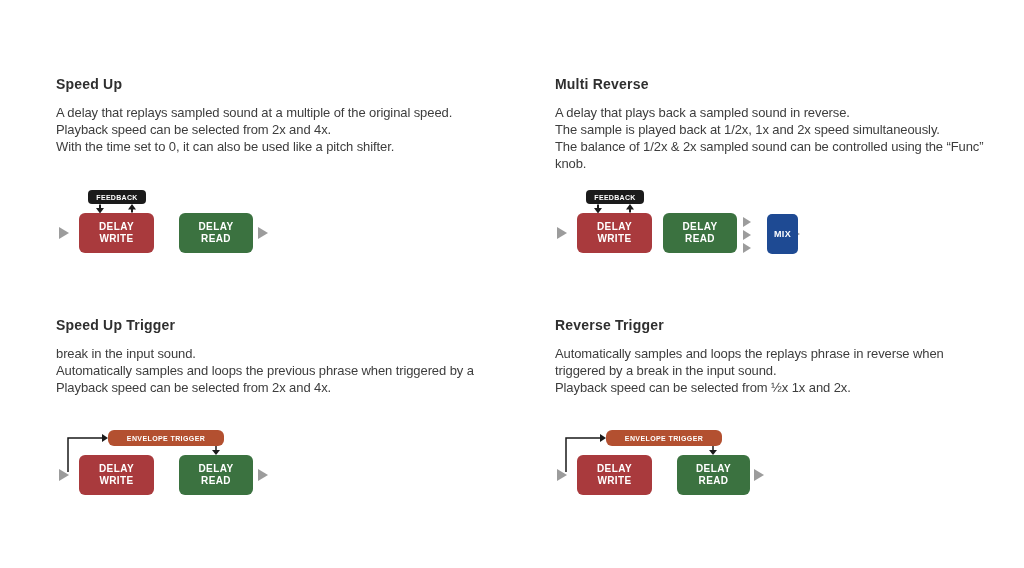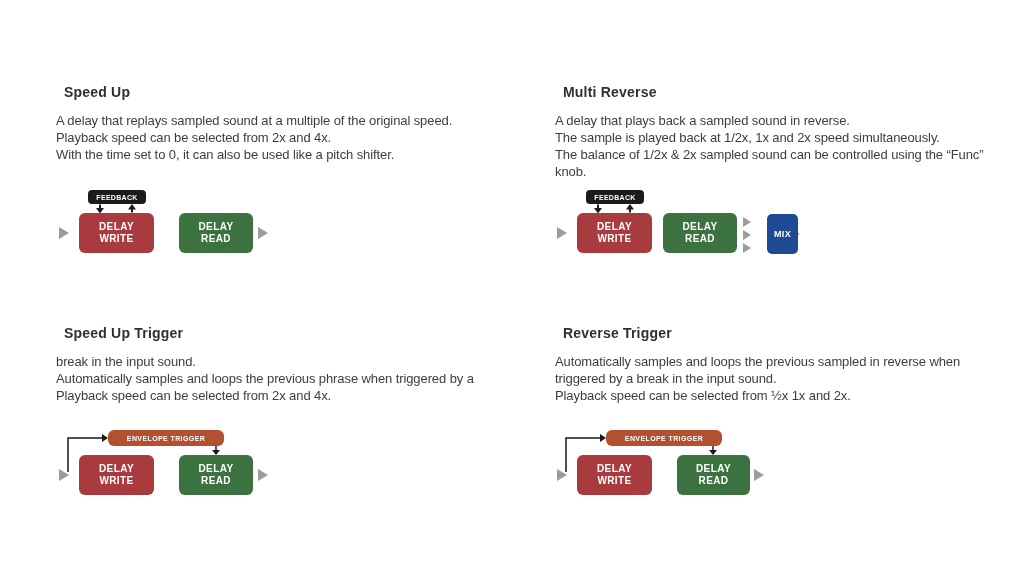--- a/index.html
+++ b/index.html
@@ -1,19 +1,19 @@
 <!DOCTYPE html>
 <html style="--c-background: #ffffff; --c-title: #2f2f2f; --c-text: #3d3d3d; --c-delay_write: #a93a3d; --c-delay_read: #3b7240; --c-mix: #1e4a93; --c-feedback: #1b1b1b; --c-envelope: #b35030; --c-triangle: #9c9c9c; --c-arrow: #1a1a1a;"><head>
 <meta charset="utf-8">
 <style>
   html,body{margin:0;padding:0;background:#ffffff;}
   #page{position:relative;width:1024px;height:568px;background:var(--c-background,#fff);overflow:hidden;
         font-family:"Liberation Sans",sans-serif;}
   .sec{position:absolute;}
-  .sec-title{margin:8px;font-size:14px;font-weight:600;color:var(--c-title,#2f2f2f);letter-spacing:.2px;}
+  .sec-title{margin:0;font-size:14px;font-weight:600;color:var(--c-title,#2f2f2f);letter-spacing:.2px;}
   .sec-body{margin-top:12px;}
   .sec-line{font-size:13px;line-height:17px;color:var(--c-text,#3d3d3d);letter-spacing:-.1px;white-space:nowrap;}
   .diagram{position:absolute;}
   .overlay{position:absolute;left:0;top:0;pointer-events:none;}
   .tri{fill:var(--c-triangle,#9c9c9c);}
   .ah{fill:var(--c-arrow,#1a1a1a);}
   .stem{stroke:var(--c-arrow,#1a1a1a);stroke-width:2;fill:none;}
   .wire{stroke:var(--c-arrow,#1a1a1a);stroke-width:1.5;fill:none;}
   .block{position:absolute;display:flex;align-items:center;justify-content:center;text-align:center;
          color:#fff;font-weight:bold;white-space:pre-line;box-sizing:border-box;}
@@ -52,21 +52,21 @@
     <div class="sec-body">
       <div class="sec-line">break in the input sound.</div>
       <div class="sec-line">Automatically samples and loops the previous phrase when triggered by a</div>
       <div class="sec-line">Playback speed can be selected from 2x and 4x.</div>
     </div>
   </section>
 
   <section class="sec" style="left:555px;top:317px">
     <h3 class="sec-title">Reverse Trigger</h3>
     <div class="sec-body">
-      <div class="sec-line">Automatically samples and loops the previous sampled in reverse when</div>
+      <div class="sec-line">Automatically samples and loops the replays phrase in reverse when</div>
       <div class="sec-line">triggered by a break in the input sound.</div>
       <div class="sec-line">Playback speed can be selected from ½x 1x and 2x.</div>
     </div>
   </section>
 
   <div class="diagram" style="left:56px;top:186px;width:220px;height:75px">
     <svg class="overlay" width="220" height="75" viewBox="0 0 220 75">
       <polygon class="tri" points="3,41 3,53 13,47"></polygon>
       <line class="stem" x1="44" y1="18.5" x2="44" y2="22.5"></line>
       <polygon class="ah" points="40,22 48,22 44,27.5"></polygon>

